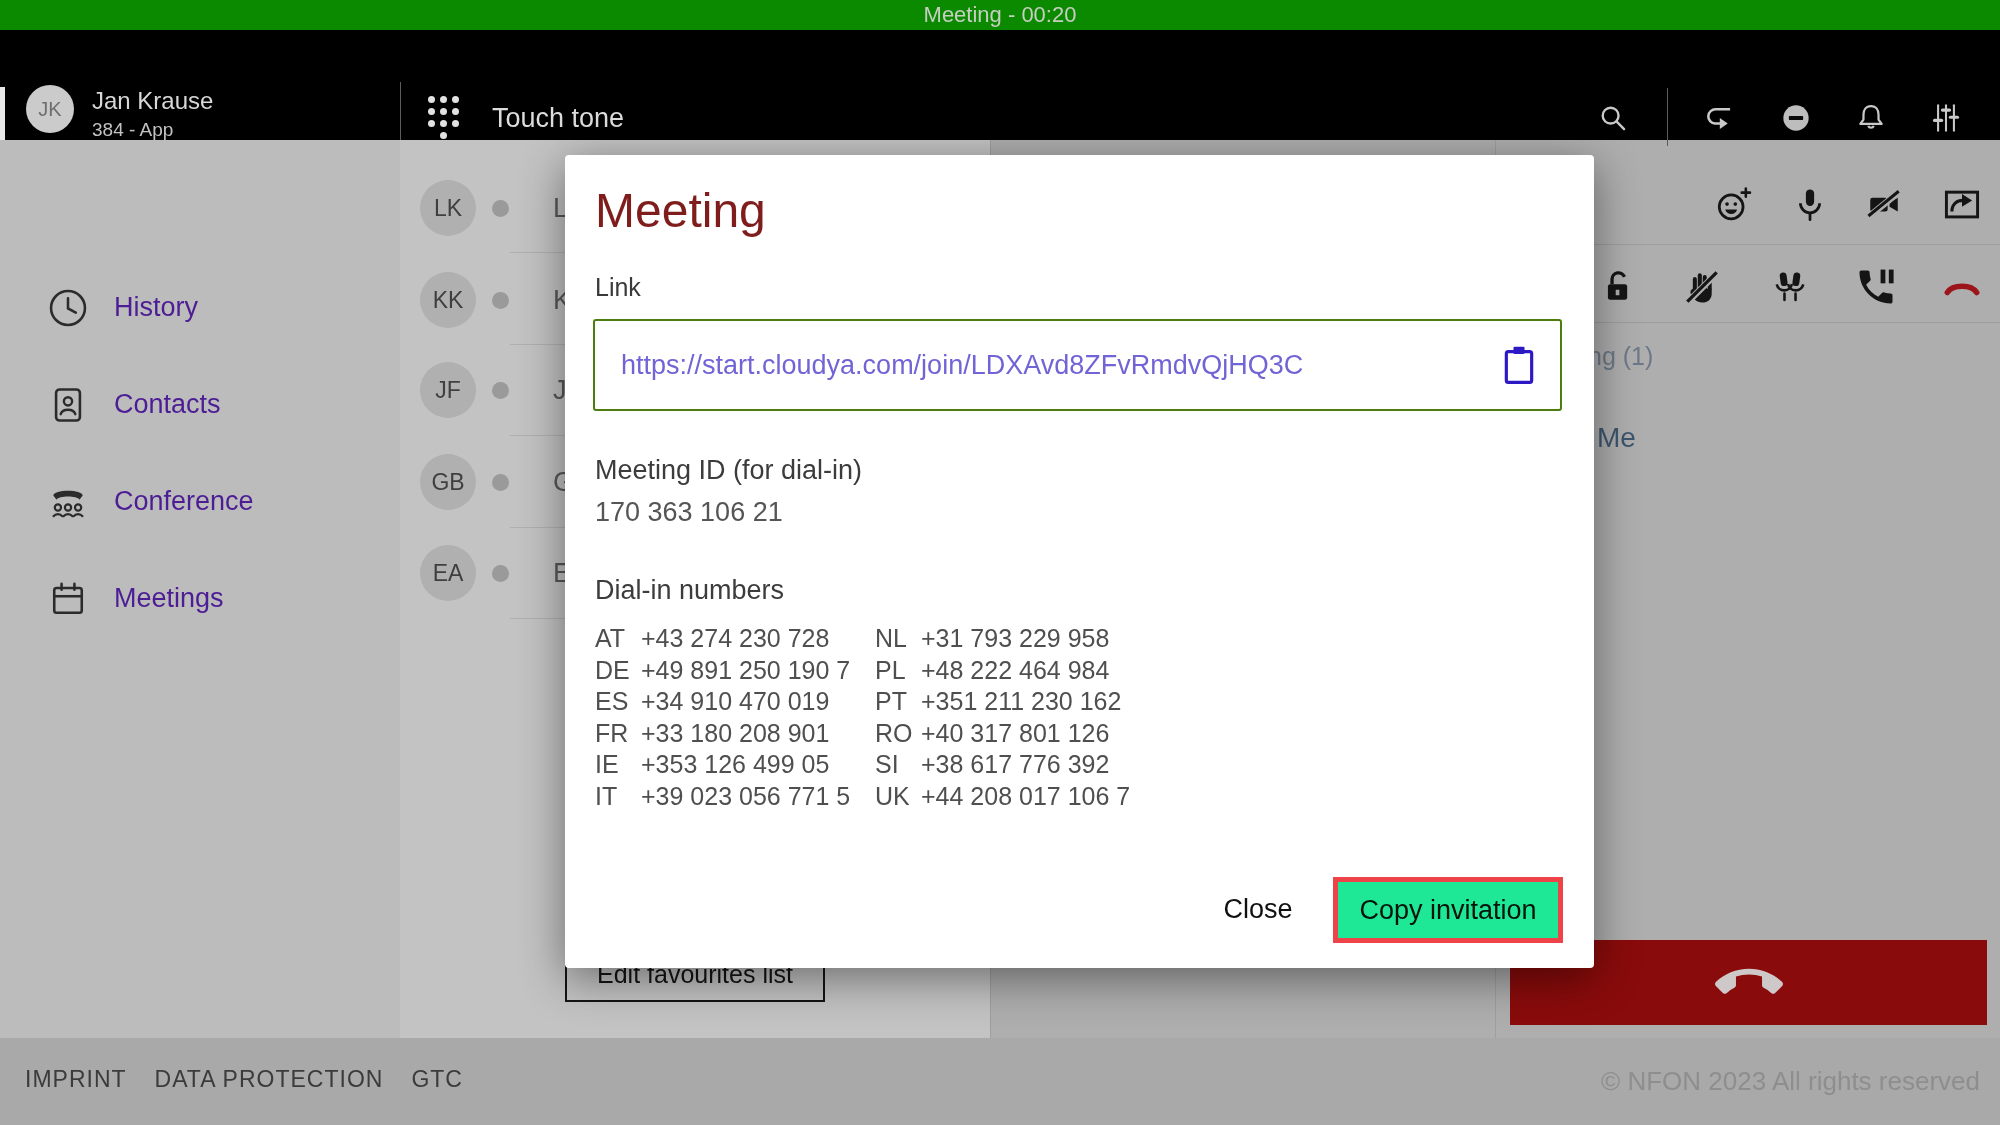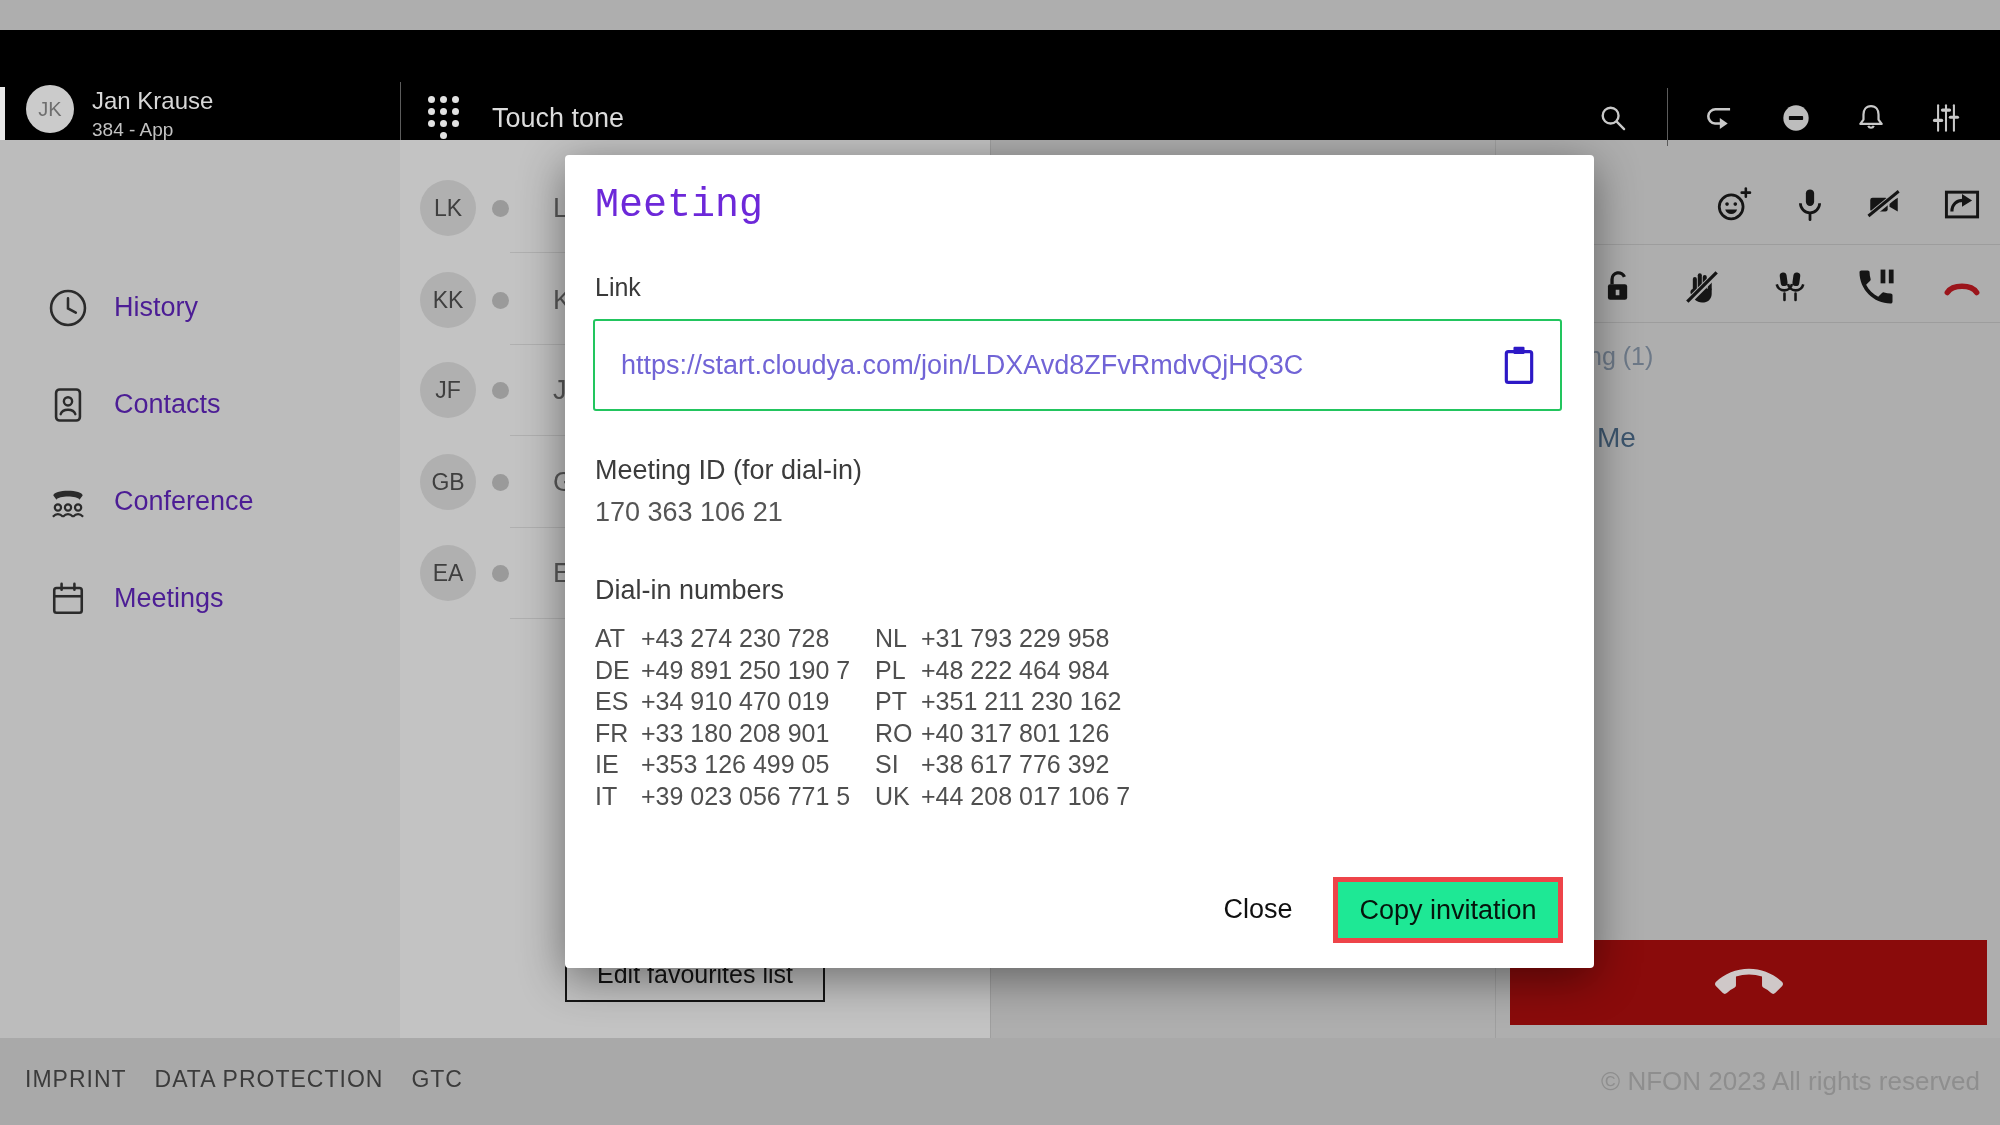--- a/index.html
+++ b/index.html
@@ -65,23 +65,23 @@
   
   .footer{left:0;top:1038px;width:2000px;height:87px;background:#a9a9a9;}
   .foot-links{left:25px;top:1066px;display:flex;gap:28px;}
   .foot-links span{font-size:23px;color:#3b3b3b;letter-spacing:1px;cursor:pointer;}
   .copyright{top:1066px;right:20px;font-size:26px;color:#8e8e8e;}
 
   
   .backdrop-modal{left:565px;top:155px;width:1029px;height:813px;background:#fff;border-radius:4px;
                   box-shadow:0 10px 45px rgba(0,0,0,.45);z-index:50;}
   .m{position:absolute;}
-  .m-title{left:30px;top:28px;font-size:40px;color:#6d28d9;font-family:Liberation Mono, monospace;}
+  .m-title{left:30px;top:28px;font-size:48px;color:#7f1d1d;}
   .m-link-label{left:30px;top:118px;font-size:25px;color:#3a3a3a;}
-  .m-input{left:28px;top:164px;width:969px;height:92px;border:2px solid #22c55e;border-radius:3px;
+  .m-input{left:28px;top:164px;width:969px;height:92px;border:2px solid #4d7c0f;border-radius:3px;
            box-sizing:border-box;display:flex;align-items:center;background:#fff;}
   .m-url{margin-left:26px;font-size:27px;color:#7164d6;flex:1;white-space:nowrap;overflow:hidden;}
   .m-clip{margin-right:22px;width:38px;height:42px;color:#2d18c6;flex:none;cursor:pointer;}
   .m-id-label{left:30px;top:300px;font-size:27px;color:#3c3c3c;}
   .m-id{left:30px;top:342px;font-size:27px;color:#555;}
   .m-dial-label{left:30px;top:420px;font-size:27px;color:#3c3c3c;}
   .dial-col{top:468px;font-size:25px;color:#4f4f4f;line-height:31.5px;}
   .dial-col-1{left:30px;}
   .dial-col-2{left:310px;}
   .dial-row{display:flex;}
@@ -91,20 +91,23 @@
   .m-copy{left:768px;top:722px;width:230px;height:66px;box-sizing:border-box;
           background:#1ee895;border:5px solid #ee4449;font-size:27px;color:#042;
           font-family:inherit;color:#06140c;cursor:pointer;}
   svg{display:block;}
 </style>
 </head>
 <body>
 
 <div class="screen">
 
+  <div class="abs topbar">
+    <div class="topbar-text">Meeting - 00:20</div>
+  </div>
 
   <div class="abs header">
     <div class="abs hdr-sliver"></div>
     <div class="abs avatar">JK</div>
     <div class="abs hdr-name">Jan Krause</div>
     <div class="abs hdr-ext">384 - App</div>
     <div class="abs vdiv-hdr"></div>
     <div class="abs keypad">
       <i></i>
         <i></i>

